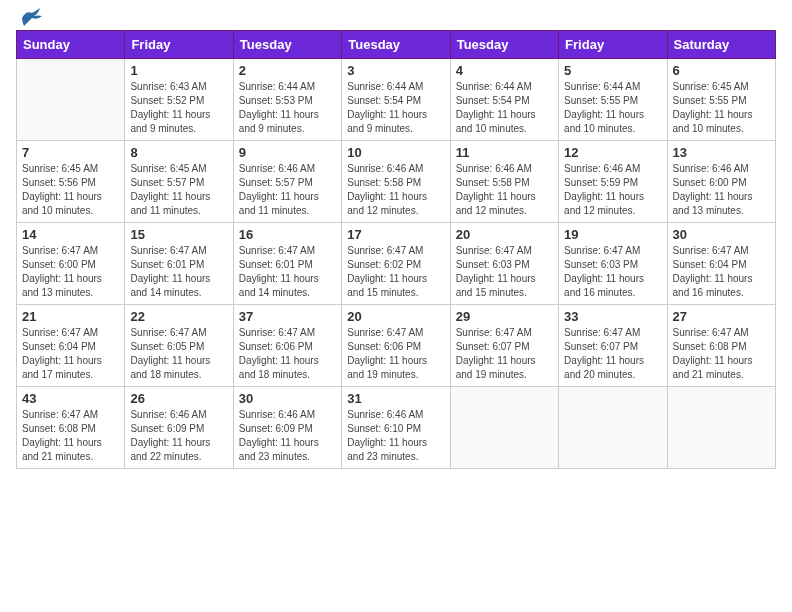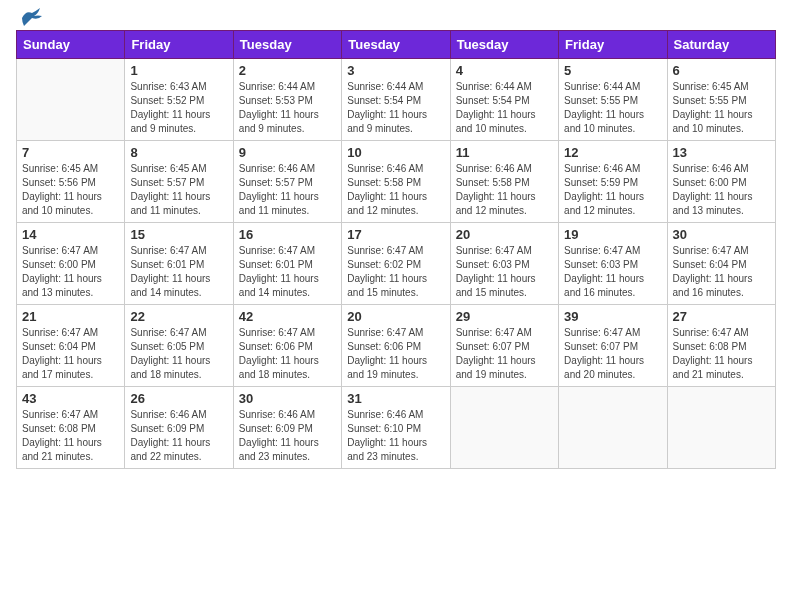--- a/index.html
+++ b/index.html
@@ -263,42 +263,42 @@
 and 17 minutes.</div>
         </td>
         <td>
           <span class="day-num">22</span>
           <div class="day-info" style="white-space: pre-line;">Sunrise: 6:47 AM
 Sunset: 6:05 PM
 Daylight: 11 hours
 and 18 minutes.</div>
         </td>
         <td>
-          <span class="day-num">42</span>
+          <span class="day-num">37</span>
           <div class="day-info" style="white-space: pre-line;">Sunrise: 6:47 AM
 Sunset: 6:06 PM
 Daylight: 11 hours
 and 18 minutes.</div>
         </td>
         <td>
           <span class="day-num">20</span>
           <div class="day-info" style="white-space: pre-line;">Sunrise: 6:47 AM
 Sunset: 6:06 PM
 Daylight: 11 hours
 and 19 minutes.</div>
         </td>
         <td>
           <span class="day-num">29</span>
           <div class="day-info" style="white-space: pre-line;">Sunrise: 6:47 AM
 Sunset: 6:07 PM
 Daylight: 11 hours
 and 19 minutes.</div>
         </td>
         <td>
-          <span class="day-num">39</span>
+          <span class="day-num">33</span>
           <div class="day-info" style="white-space: pre-line;">Sunrise: 6:47 AM
 Sunset: 6:07 PM
 Daylight: 11 hours
 and 20 minutes.</div>
         </td>
         <td>
           <span class="day-num">27</span>
           <div class="day-info" style="white-space: pre-line;">Sunrise: 6:47 AM
 Sunset: 6:08 PM
 Daylight: 11 hours

